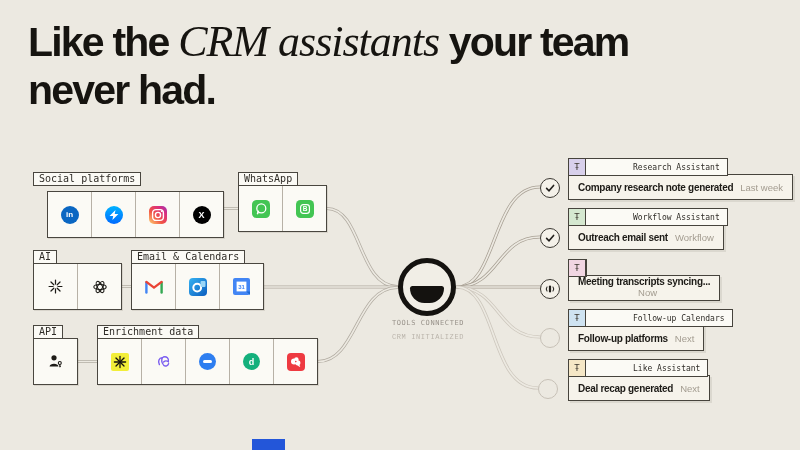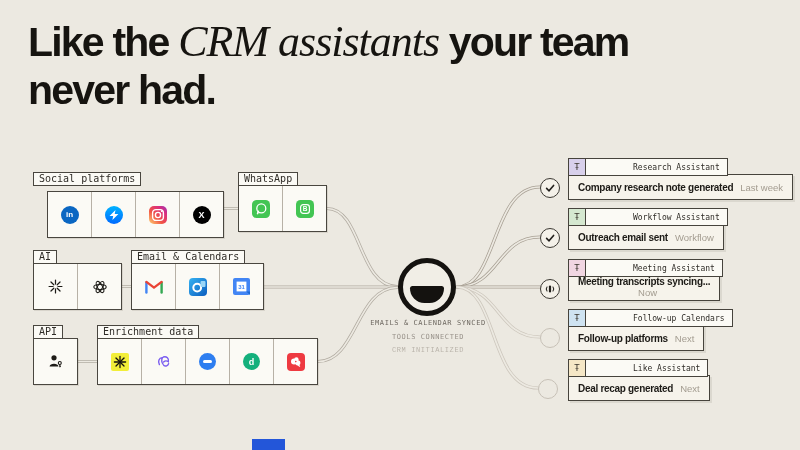--- a/index.html
+++ b/index.html
@@ -263,21 +263,20 @@
         <circle cx="8.8" cy="8.6" r=".8" fill="#ee3a41"></circle>
         <path d="M11,11.8 L12.6,13.2" stroke="#fff" stroke-width="1.2" stroke-linecap="round"></path>
       </svg>
     </div>
   </div>
 
   <div class="hub-circle">
     <div class="hub-half"></div>
   </div>
   <div class="hub-status">
-    <div class="s2">EMAILS &amp; CALENDAR SYNCED</div>
     <div class="s3">TOOLS CONNECTED</div>
     <div class="s4">CRM INITIALIZED</div>
   </div>
 
   <div class="atab" style="left:568px;top:158px;">
     <span class="tic tc1">Ŧ</span>
     <span class="tlb">Research Assistant</span>
   </div>
   <div class="abody" style="left:568px;top:174px;">
     <span class="msg">Company research note generated</span>
@@ -298,21 +297,20 @@
     <span class="time">Workflow</span>
   </div>
   <div class="snode dark" style="left:540px;top:228px;">
     <svg width="12" height="12" viewBox="0 0 12 12">
         <path d="M2.6,6.4 L5,8.8 L9.6,3.4" fill="none" stroke="#23211d" stroke-width="1.6" stroke-linecap="round"></path>
       </svg>
   </div>
 
   <div class="atab" style="left:568px;top:259px;">
     <span class="tic tc3">Ŧ</span>
-    <span class="tlb">Meeting Assistant</span>
   </div>
   <div class="abody" style="left:568px;top:275px;flex-direction:column;">
     <span class="msg">Meeting transcripts syncing...</span>
     <span class="time">Now</span>
   </div>
   <div class="snode dark" style="left:540px;top:279px;">
     <svg width="14" height="14" viewBox="0 0 14 14">
       <rect x="5.9" y="3.4" width="2.2" height="7.2" rx="1.1" fill="#23211d"></rect>
       <path d="M4,5 C3,6.3 3,7.7 4,9 M10,5 C11,6.3 11,7.7 10,9" fill="none" stroke="#23211d" stroke-width="1.1" stroke-linecap="round"></path>
     </svg>

